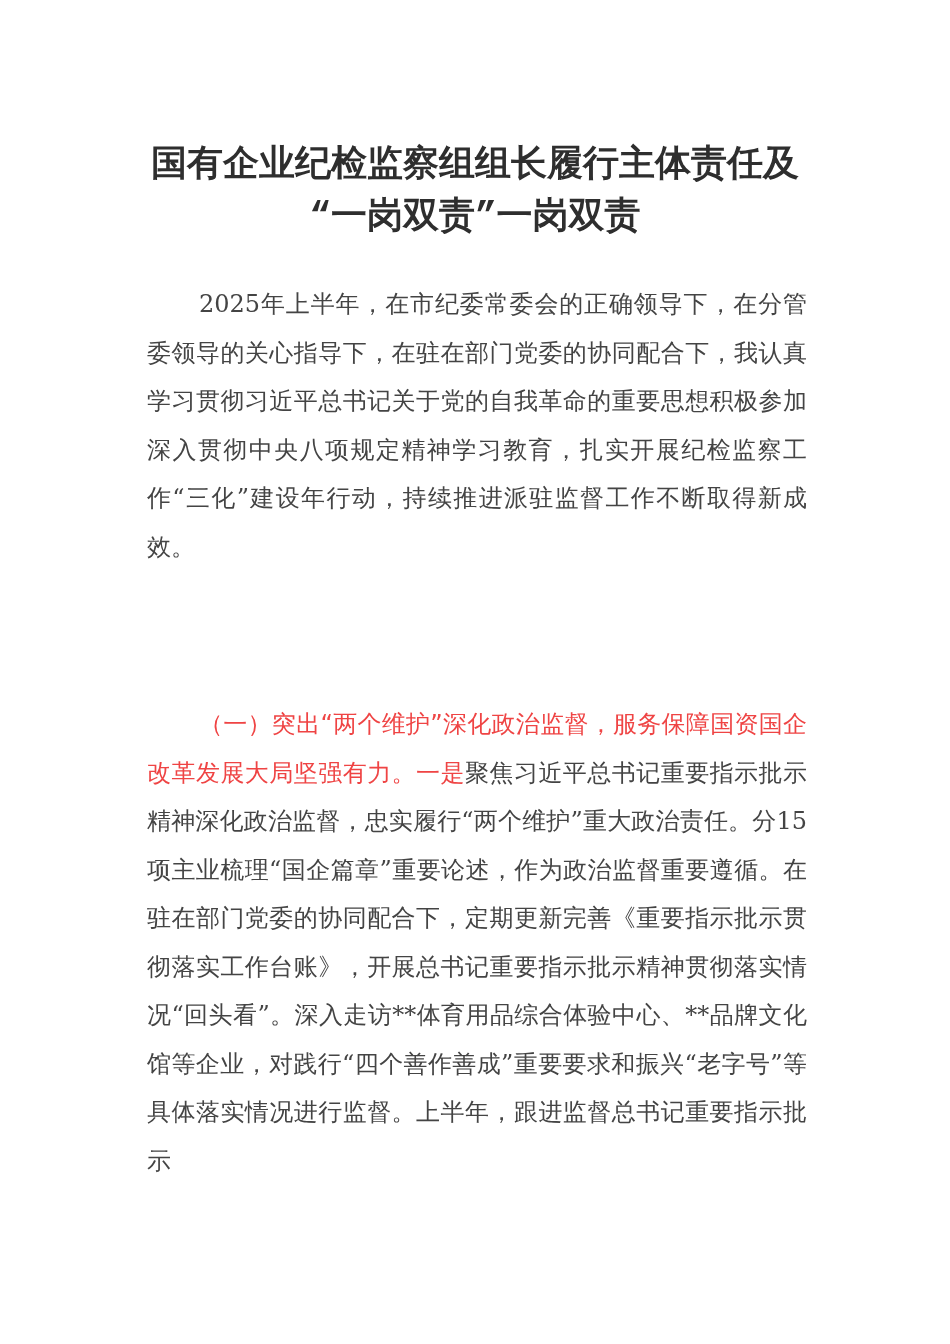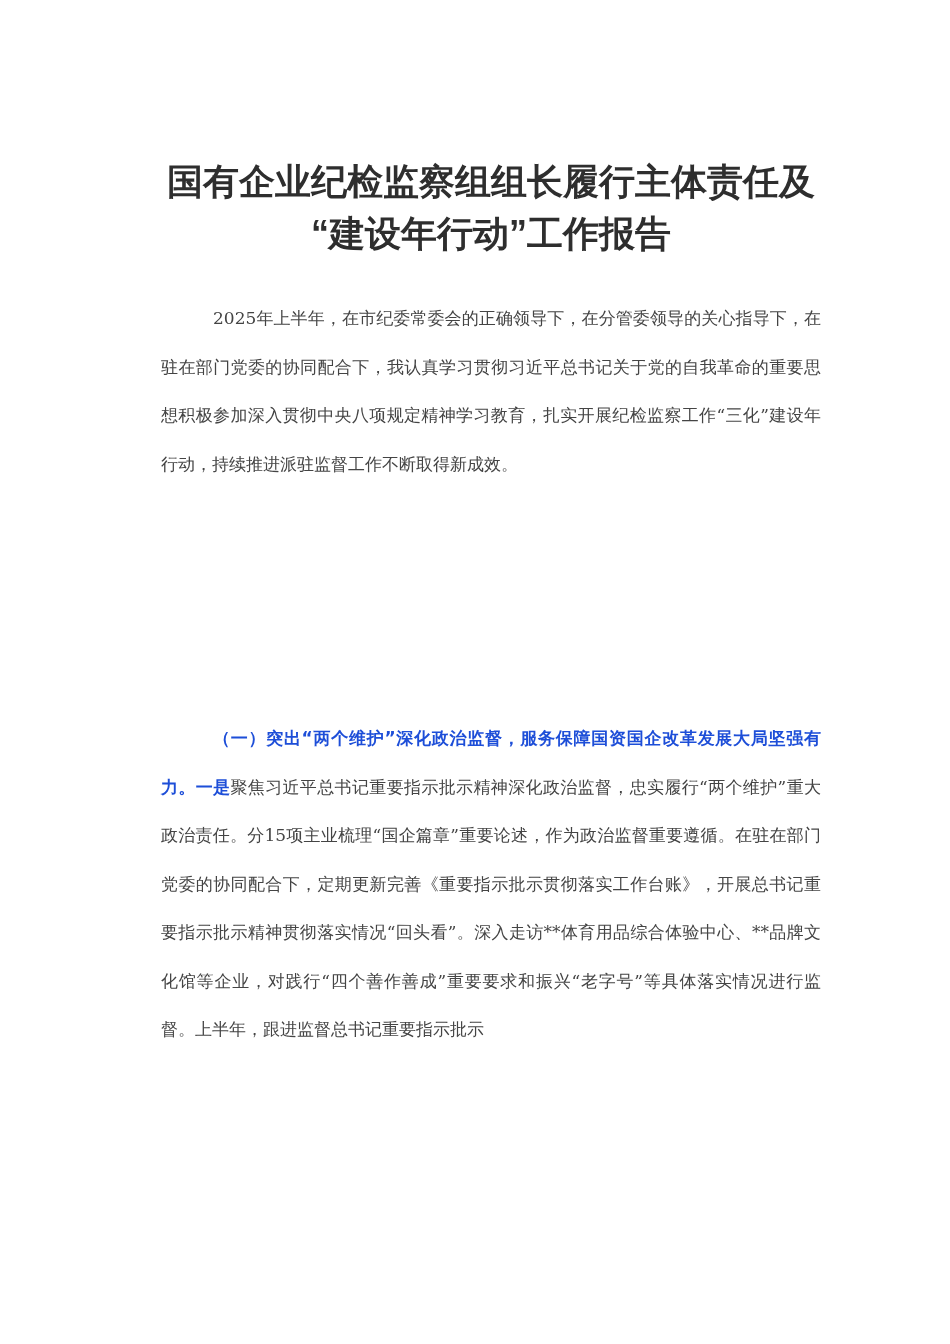--- a/index.html
+++ b/index.html
@@ -22,73 +22,73 @@
       width: 950px;
       height: 1344px;
       background: #ffffff;
     }
     .doc-title {
       position: absolute;
       left: 140px;
       width: 670px;
       top: 140px;
       text-align: center;
-      font-family: Liberation Sans, sans-serif;
+      font-family: Liberation Mono, monospace;
       font-weight: bold;
       font-size: 36px;
       line-height: 52px;
       color: #2e2e2e;
       letter-spacing: 0px;
-      margin: 16px;
+      margin: 0;
     }
     .doc-title .line {
       display: block;
       white-space: nowrap;
     }
     .body-text {
       position: absolute;
       left: 147px;
       width: 660px;
-      font-size: 17px;
+      font-size: 24px;
       line-height: 48.5px;
       color: #444444;
       text-align: justify;
       text-justify: inter-character;
       word-break: break-all;
-      margin: 14px;
+      margin: 0;
     }
     .indent {
       text-indent: 52px;
     }
     .p-intro {
       top: 280px;
     }
     .h1 {
       top: 590px;
       font-family: "DejaVu Sans", "Liberation Sans", sans-serif;
       font-weight: normal;
       color: #2f2f2f;
     }
     .p-section {
       top: 700px;
     }
     .bold {
       font-family: "DejaVu Sans", "Liberation Sans", sans-serif;
-      font-weight: bold;
-      color: #1d4ed8;
+      font-weight: normal;
+      color: #ef4444;
     }
   </style>
 </head>
 <body>
 
 <div class="page">
 
   <h1 class="doc-title">
     <span class="line">国有企业纪检监察组组长履行主体责任及</span>
-    <span class="line">“建设年行动”工作报告</span>
+    <span class="line">“一岗双责”一岗双责</span>
   </h1>
 
   <p class="body-text indent p-intro">2025年上半年，在市纪委常委会的正确领导下，在分管委领导的关心指导下，在驻在部门党委的协同配合下，我认真学习贯彻习近平总书记关于党的自我革命的重要思想积极参加深入贯彻中央八项规定精神学习教育，扎实开展纪检监察工作“三化”建设年行动，持续推进派驻监督工作不断取得新成效。</p>
 
 
   <p class="body-text indent p-section"><span class="bold">（一）突出“两个维护”深化政治监督，服务保障国资国企改革发展大局坚强有力。</span><span class="bold">一是</span><span>聚焦习近平总书记重要指示批示精神深化政治监督，忠实履行“两个维护”重大政治责任。分15项主业梳理“国企篇章”重要论述，作为政治监督重要遵循。在驻在部门党委的协同配合下，定期更新完善《重要指示批示贯彻落实工作台账》，开展总书记重要指示批示精神贯彻落实情况“回头看”。深入走访**体育用品综合体验中心、**品牌文化馆等企业，对践行“四个善作善成”重要要求和振兴“老字号”等具体落实情况进行监督。上半年，跟进监督总书记重要指示批示</span></p>
 
 </div>
 
 </body></html>

